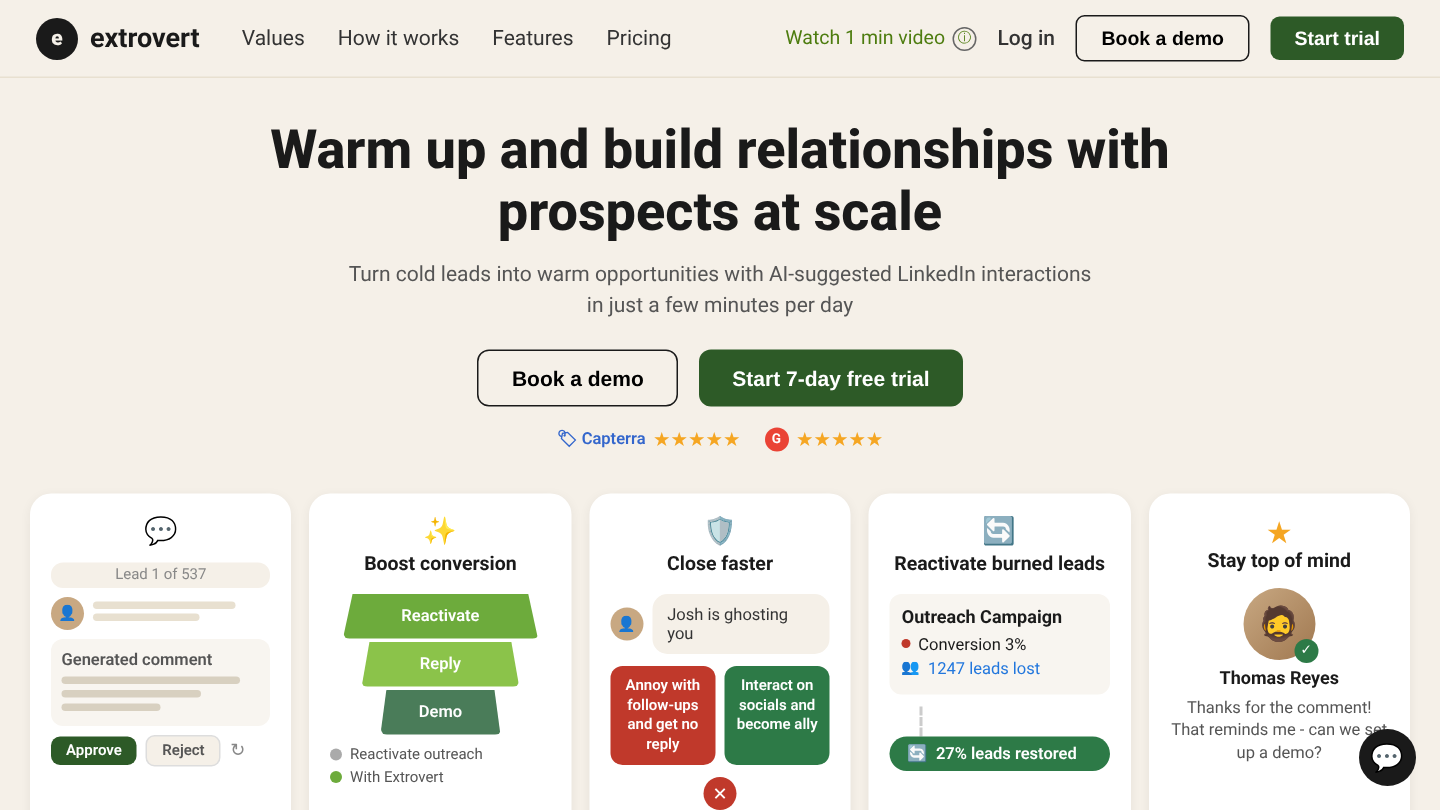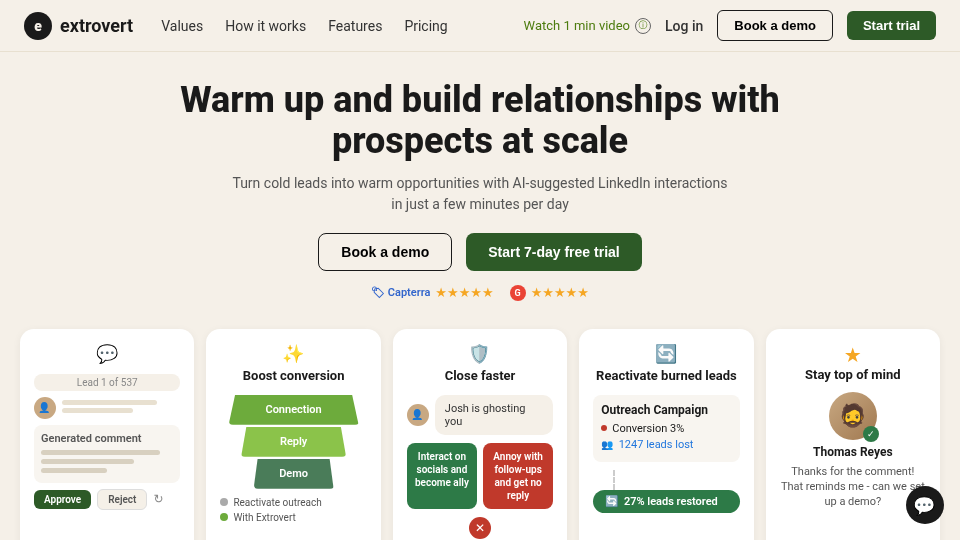--- a/index.html
+++ b/index.html
@@ -505,21 +505,21 @@
     </div>
   </div>
 
   <div class="card card2">
     <div class="card1-header">
       <span class="card-icon">✨</span>
       <span class="card-title">Boost conversion</span>
     </div>
     <div class="funnel-wrap">
       <div class="funnel-stage funnel-connection">
-        <span>Connection</span>
+        <span>Reactivate</span>
       </div>
       <div class="funnel-stage funnel-reply">
         <span>Reply</span>
       </div>
       <div class="funnel-stage funnel-demo">
         <span>Demo</span>
       </div>
     </div>
     <div style="display:flex;flex-direction:column;gap:4px;margin-top:6px;">
       <div class="legend-item">
@@ -536,22 +536,22 @@
   <div class="card">
     <div class="card1-header">
       <span class="card-icon">🛡️</span>
       <span class="card-title">Close faster</span>
     </div>
     <div style="display:flex;align-items:center;gap:6px;margin-bottom:7px;">
       <div class="avatar-sm">👤</div>
       <div class="chat-bubble" style="margin:0;flex:1;">Josh is ghosting you</div>
     </div>
     <div class="decision-row">
+      <div class="decision-btn decision-red">Annoy with follow-ups and get no reply</div>
       <div class="decision-btn decision-green">Interact on socials and become ally</div>
-      <div class="decision-btn decision-red">Annoy with follow-ups and get no reply</div>
     </div>
     <div class="close-icon-circle">✕</div>
 
   </div>
 
   <div class="card card4">
     <div class="card1-header">
       <span class="card-icon">🔄</span>
       <span class="card-title">Reactivate burned leads</span>
     </div>

